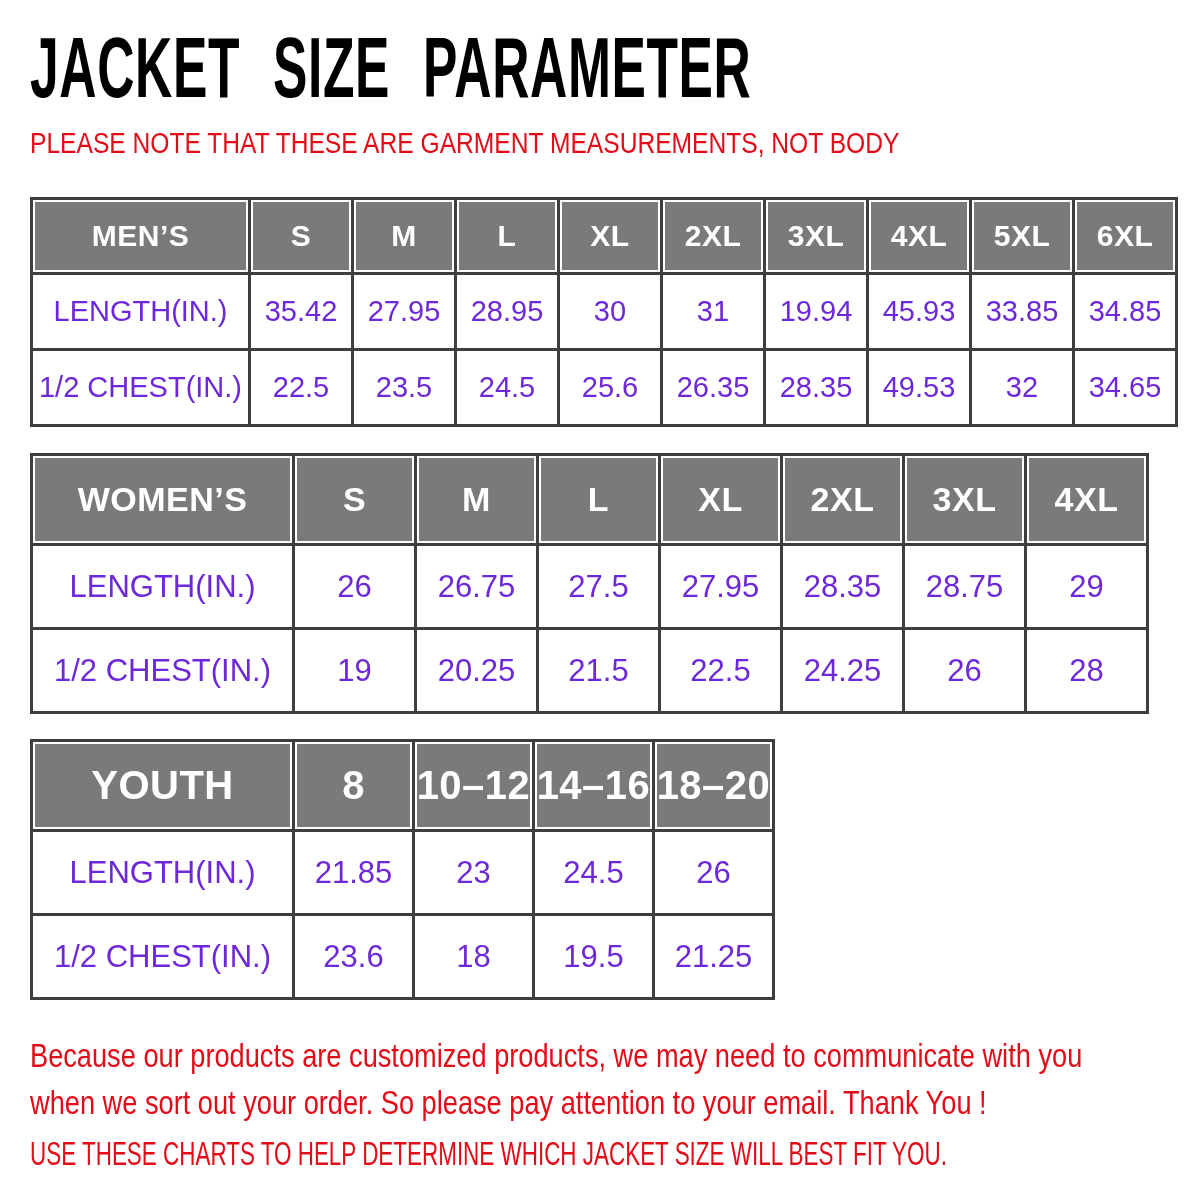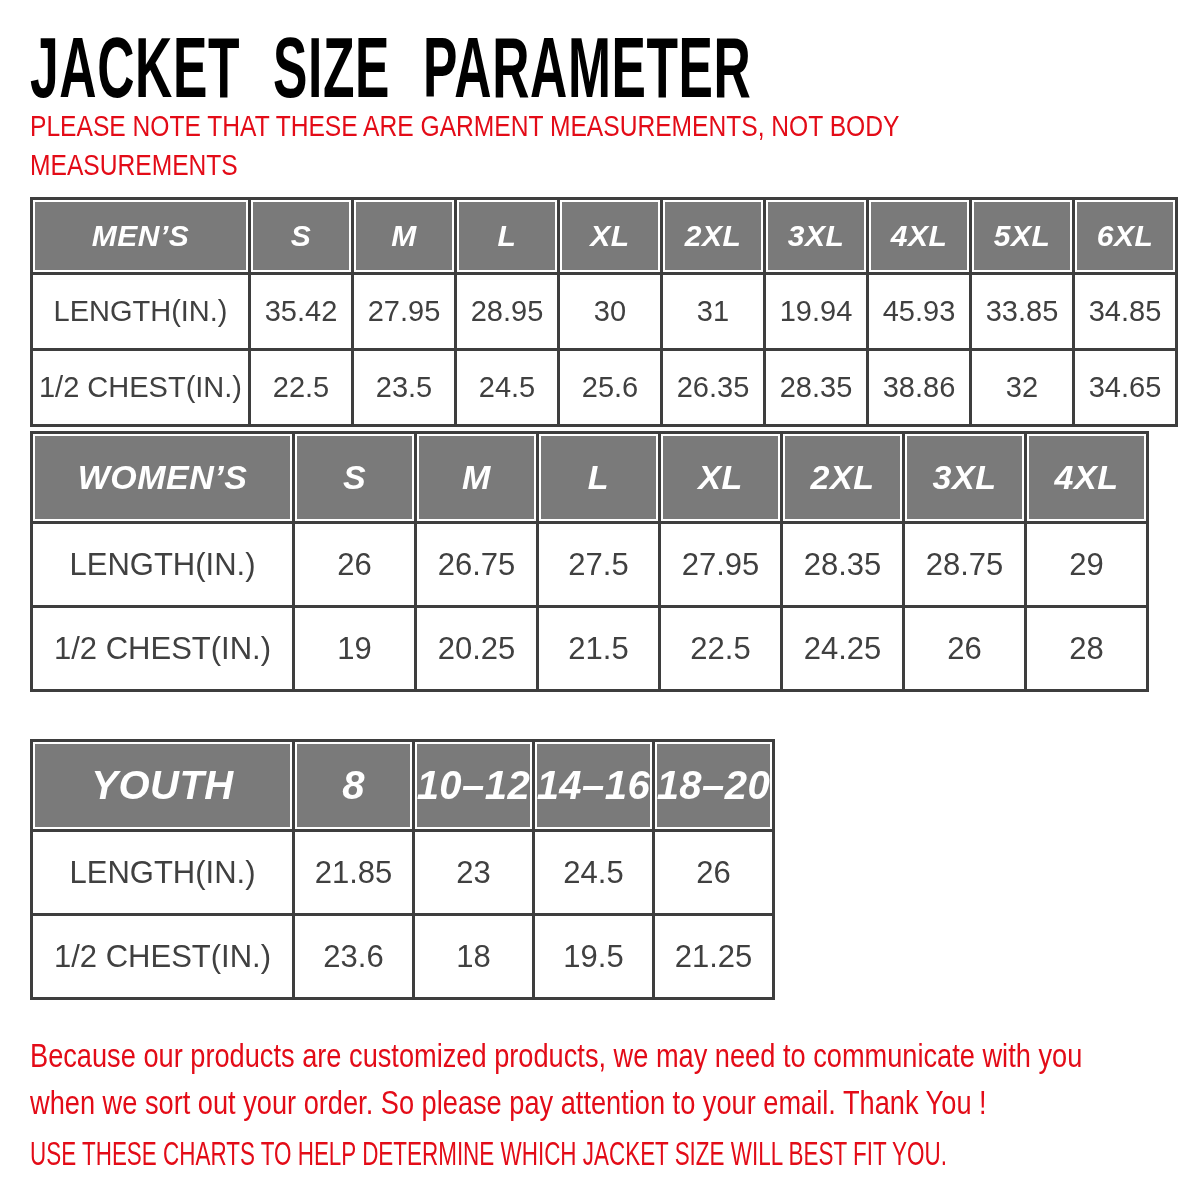--- a/index.html
+++ b/index.html
@@ -23,21 +23,21 @@
     font-size:86px;font-weight:900;line-height:1;color:var(--black);
     white-space:nowrap;
   }
   .title .squeeze{
     display:inline-block;transform:scaleX(0.60);transform-origin:left center;
     letter-spacing:1px;word-spacing:0.35em;
   }
 
   
   .note{
-    position:absolute;left:30px;top:106px;
+    position:absolute;left:30px;top:123px;
     color:var(--red);font-size:30px;line-height:39px;font-weight:400;
     white-space:nowrap;
   }
   .note .squeeze{
     display:inline-block;transform:scaleX(0.82);transform-origin:left center;
   }
 
   
   table.tbl{
     position:absolute;border-collapse:collapse;table-layout:fixed;
@@ -45,31 +45,30 @@
   }
   table.tbl th, table.tbl td{
     border:3px solid var(--border);
     text-align:center;vertical-align:middle;padding:0;
     overflow:hidden;
   }
   table.tbl th{
     background:var(--gray);color:#ffffff;font-weight:700;
     box-shadow:inset 0 0 0 2px #ffffff;
     letter-spacing:0.5px;
-    font-style:italic;
-  }
-  table.tbl td{color:#404040;font-weight:400;}
+  }
+  table.tbl td{color:#6d28d9;font-weight:400;}
   table.tbl td.lbl{font-weight:400;}
 
   .tbl-mens{left:30px;top:197px;}
   .tbl-mens col{width:103px;} .tbl-mens col.first{width:218px;}
   .tbl-mens thead tr{height:75px;} .tbl-mens tbody tr{height:76px;}
   .tbl-mens th{font-size:30px;} .tbl-mens td{font-size:29px;}
 
-  .tbl-womens{left:30px;top:431px;padding-left:31px;}
+  .tbl-womens{left:30px;top:453px;padding-left:31px;}
   .tbl-womens col{width:122px;} .tbl-womens col.first{width:262px;}
   .tbl-womens thead tr{height:90px;} .tbl-womens tbody tr{height:84px;}
   .tbl-womens th{font-size:34px;} .tbl-womens td{font-size:31px;}
 
   .tbl-youth{left:30px;top:739px;}
   .tbl-youth col{width:120px;} .tbl-youth col.first{width:262px;}
   .tbl-youth thead tr{height:90px;} .tbl-youth tbody tr{height:84px;}
   .tbl-youth th{font-size:40px;} .tbl-youth td{font-size:31px;}
 
   
@@ -95,23 +94,20 @@
 
 <div class="page">
 
   <div class="title">
     <span class="squeeze">JACKET SIZE PARAMETER</span>
   </div>
 
   <div class="note">
     <div>
       <span class="squeeze">PLEASE NOTE THAT THESE ARE GARMENT MEASUREMENTS, NOT BODY</span>
-    </div>
-    <div>
-      <span class="squeeze">MEASUREMENTS</span>
     </div>
   </div>
 
   <table class="tbl tbl-mens">
       <colgroup>
         <col class="first">
         <col>
         <col>
         <col>
         <col>
@@ -149,21 +145,21 @@
           <td class="val">34.85</td>
         </tr>
         <tr>
           <td class="lbl">1/2 CHEST(IN.)</td>
           <td class="val">22.5</td>
           <td class="val">23.5</td>
           <td class="val">24.5</td>
           <td class="val">25.6</td>
           <td class="val">26.35</td>
           <td class="val">28.35</td>
-          <td class="val">38.86</td>
+          <td class="val">49.53</td>
           <td class="val">32</td>
           <td class="val">34.65</td>
         </tr>
       </tbody>
     </table>
 
   <table class="tbl tbl-womens">
       <colgroup>
         <col class="first">
         <col>

